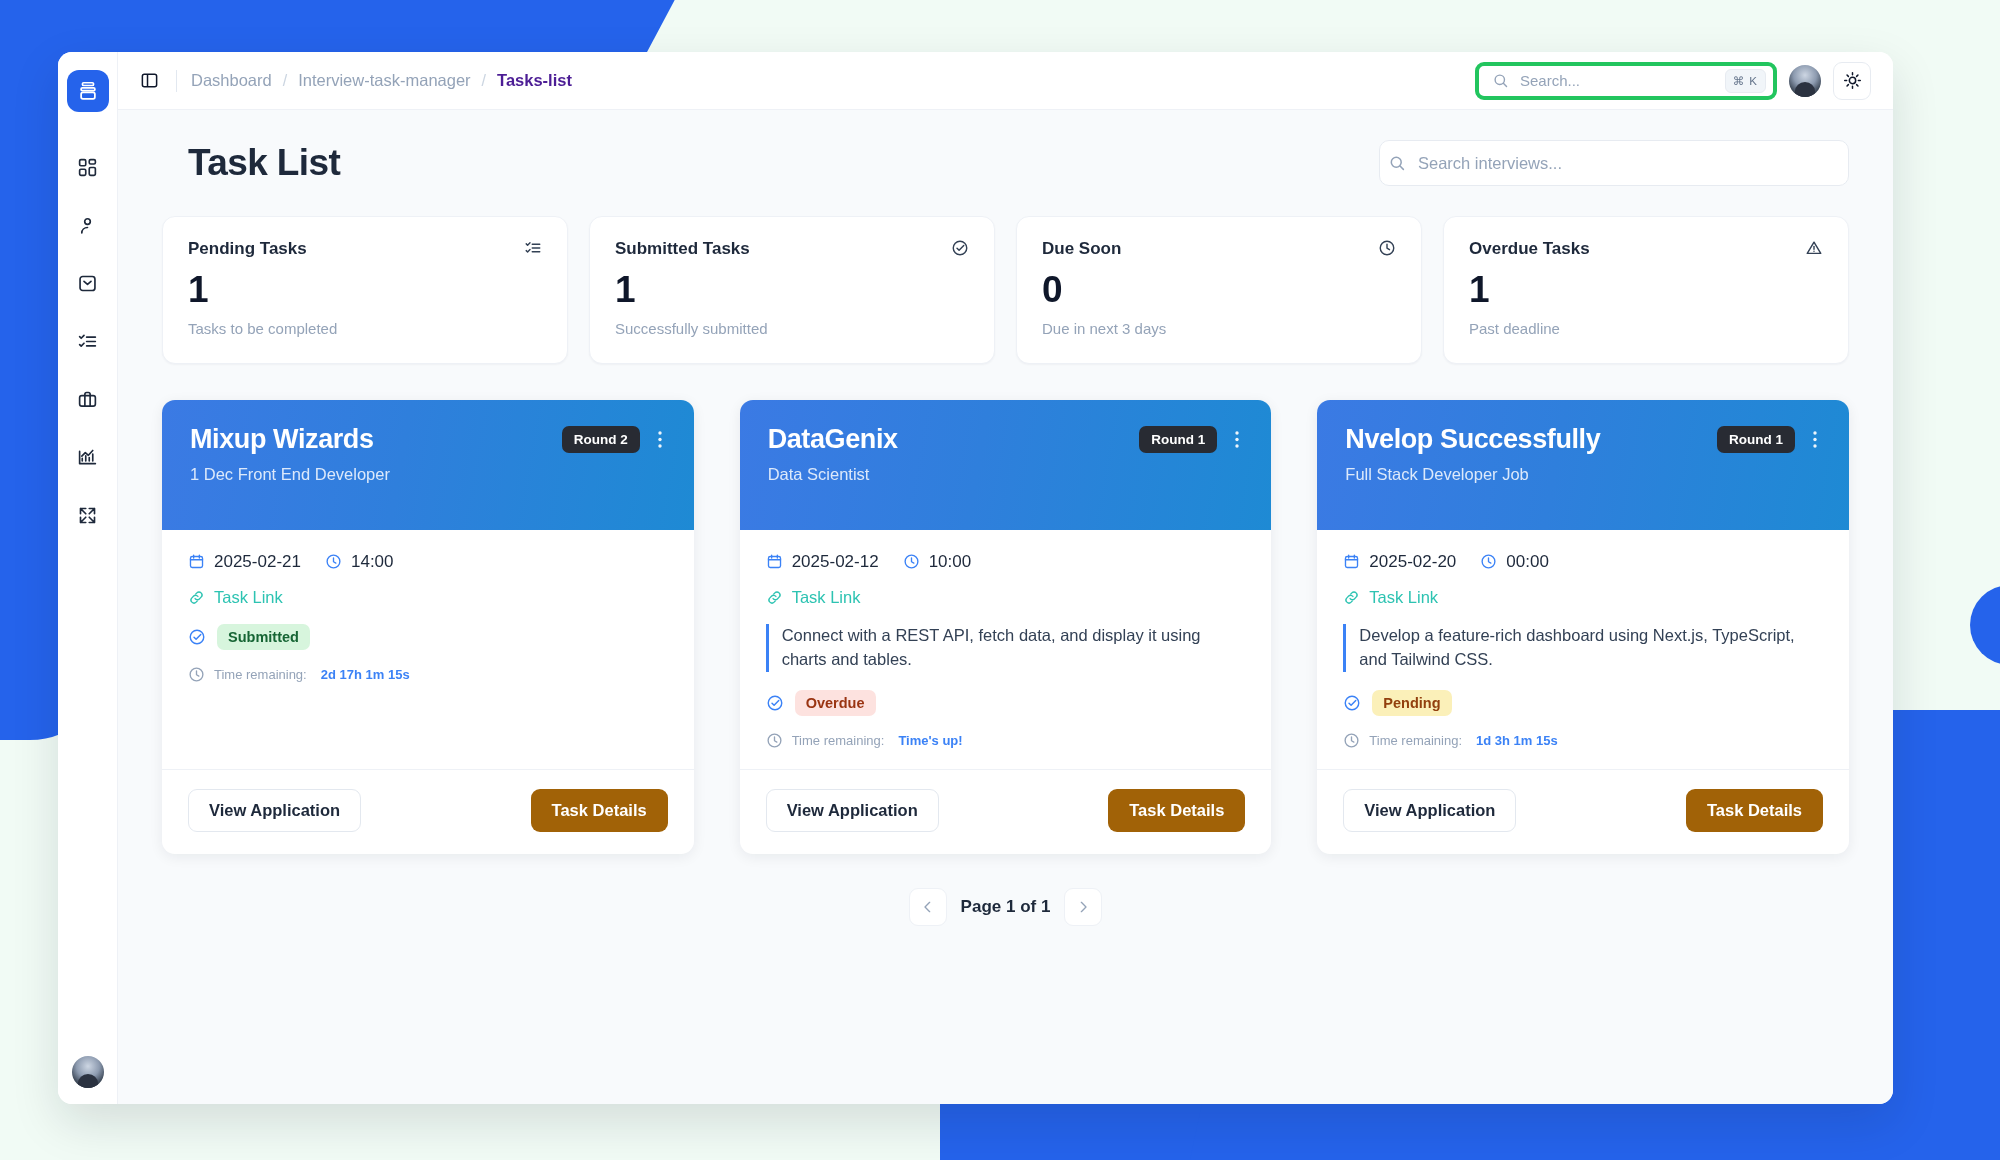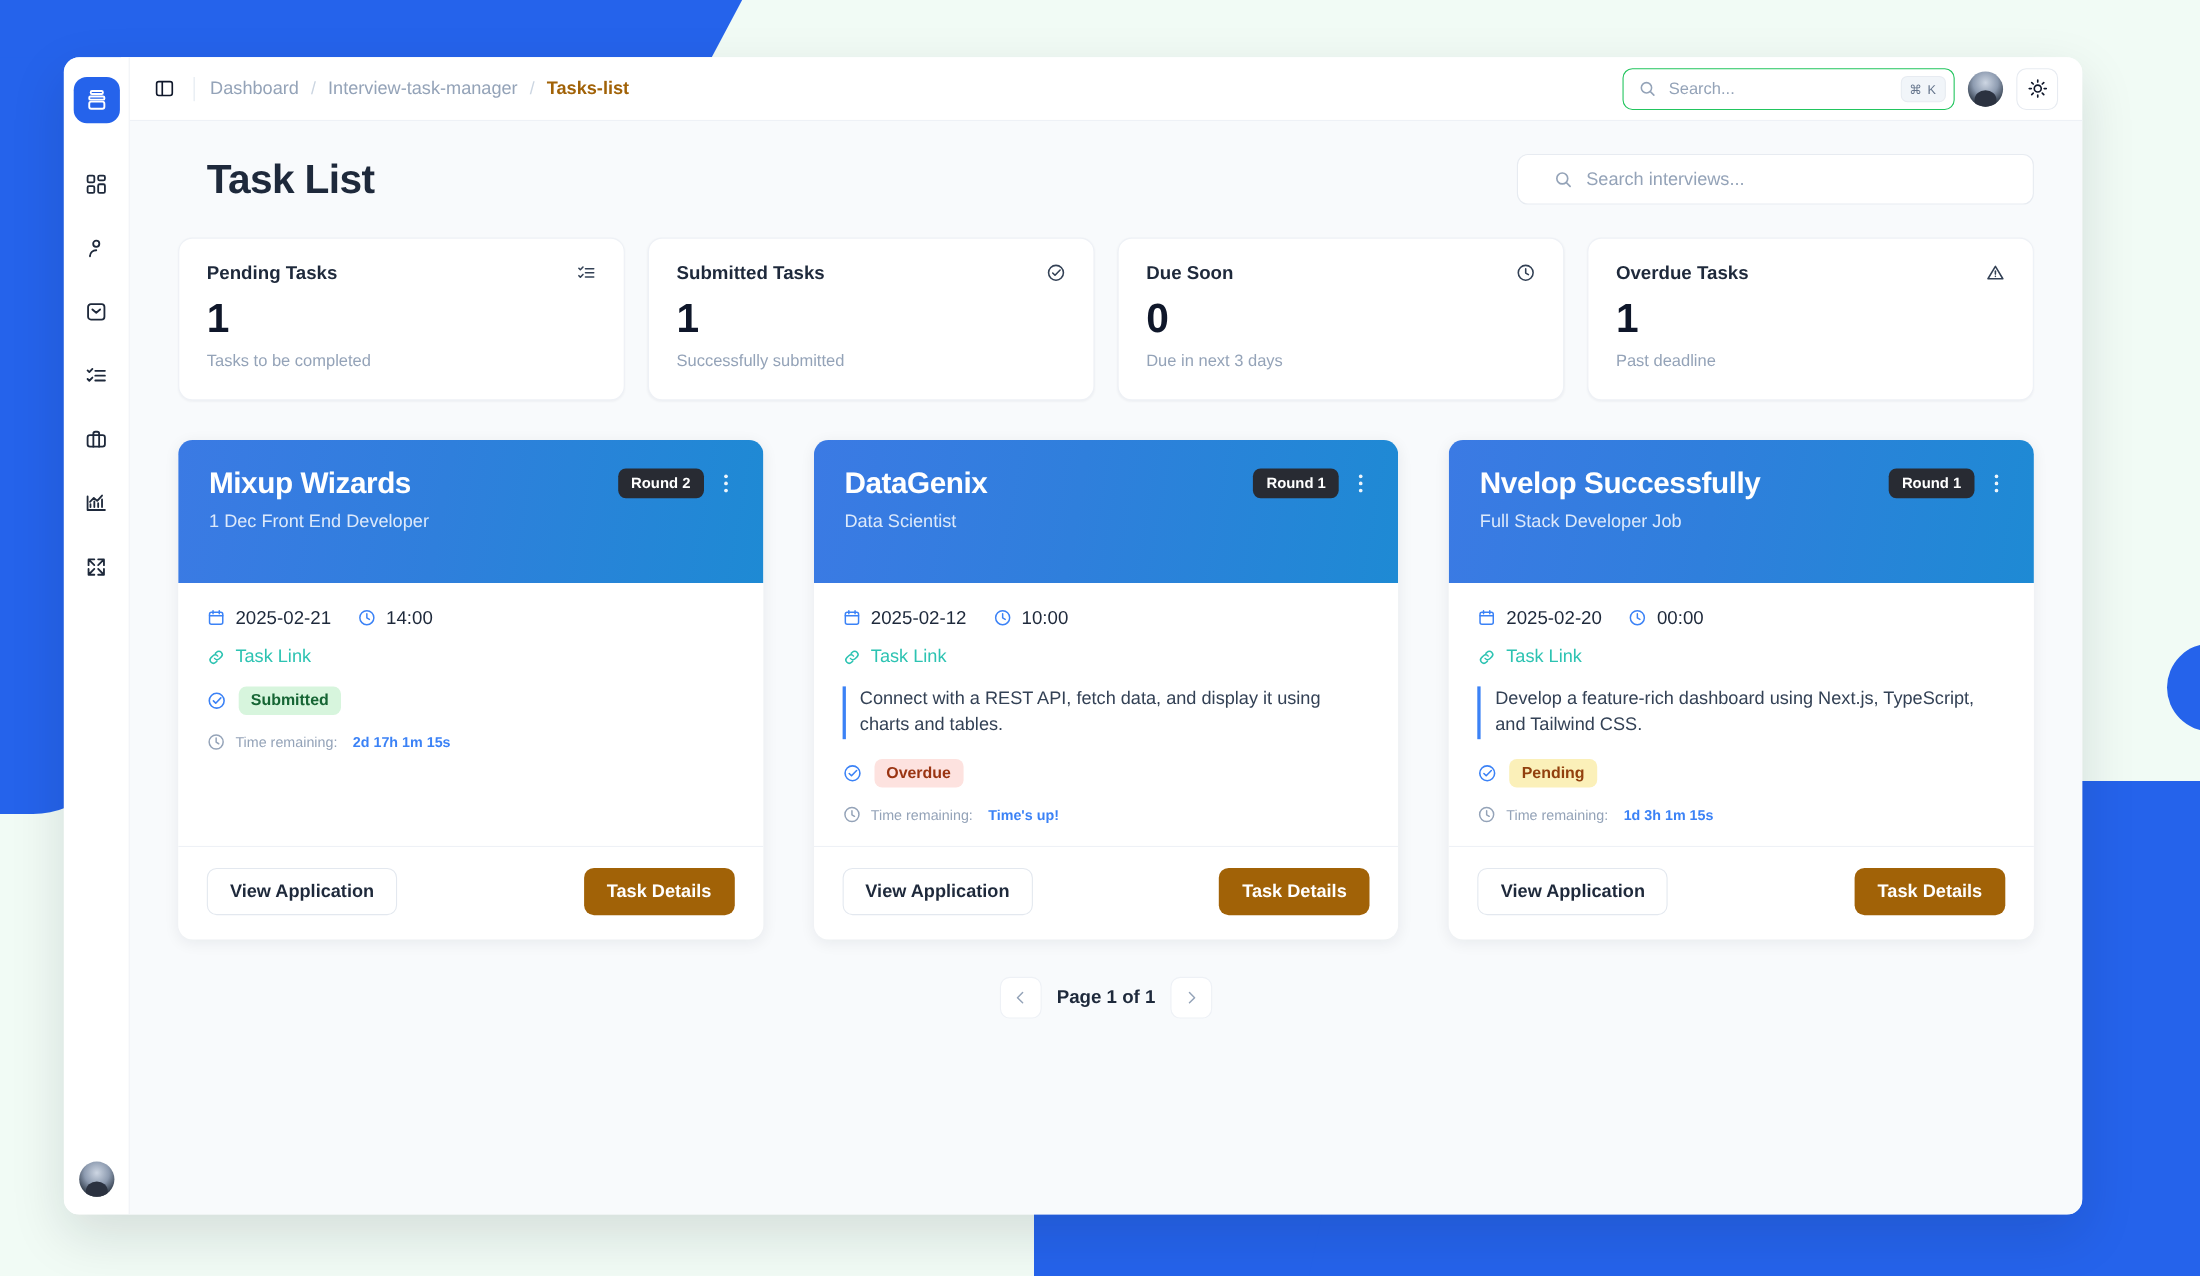--- a/index.html
+++ b/index.html
@@ -136,29 +136,29 @@
   .topbar-divider {
     width: 1px; height: 22px;
     background: #e2e8f0;
   }
   .breadcrumb {
     display: flex; align-items: flex-end;
     gap: 11px;
     font-size: 16.5px;
   }
   .crumb { color: #94a3b8; font-weight: 400; }
-  .crumb.active { color: #a16207; font-weight: 700; }
+  .crumb.active { color: #4c1d95; font-weight: 700; }
   .crumb-sep { color: #cbd5e1; font-size: 16px; }
   .topbar-right {
     margin-left: auto;
     display: flex; align-items: center; gap: 12px;
   }
   .global-search {
     width: 302px; height: 38px;
-    border: 1px solid #22c55e;
+    border: 4px solid #22c55e;
     border-radius: 9px;
     display: flex; align-items: center;
     padding: 0 7px 0 13px;
     gap: 11px;
     background: #fff;
   }
   .global-search .ph {
     flex: 1 1 auto;
     font-size: 15px;
     color: #94a3b8;
@@ -213,21 +213,21 @@
     letter-spacing: -0.6px;
   }
   .page-search {
     margin-left: auto;
     width: 470px; height: 46px;
     background: #fff;
     border: 1px solid #e7ebf1;
     border-radius: 10px;
     display: flex; align-items: center;
     gap: 12px;
-    padding: 0 32px;
+    padding: 0 8px;
   }
   .page-search .ph { font-size: 16.5px; color: #94a3b8; }
 
   
   .stats-row {
     display: grid;
     grid-template-columns: repeat(4, 1fr);
     gap: 21px;
     margin-bottom: 36px;
   }

